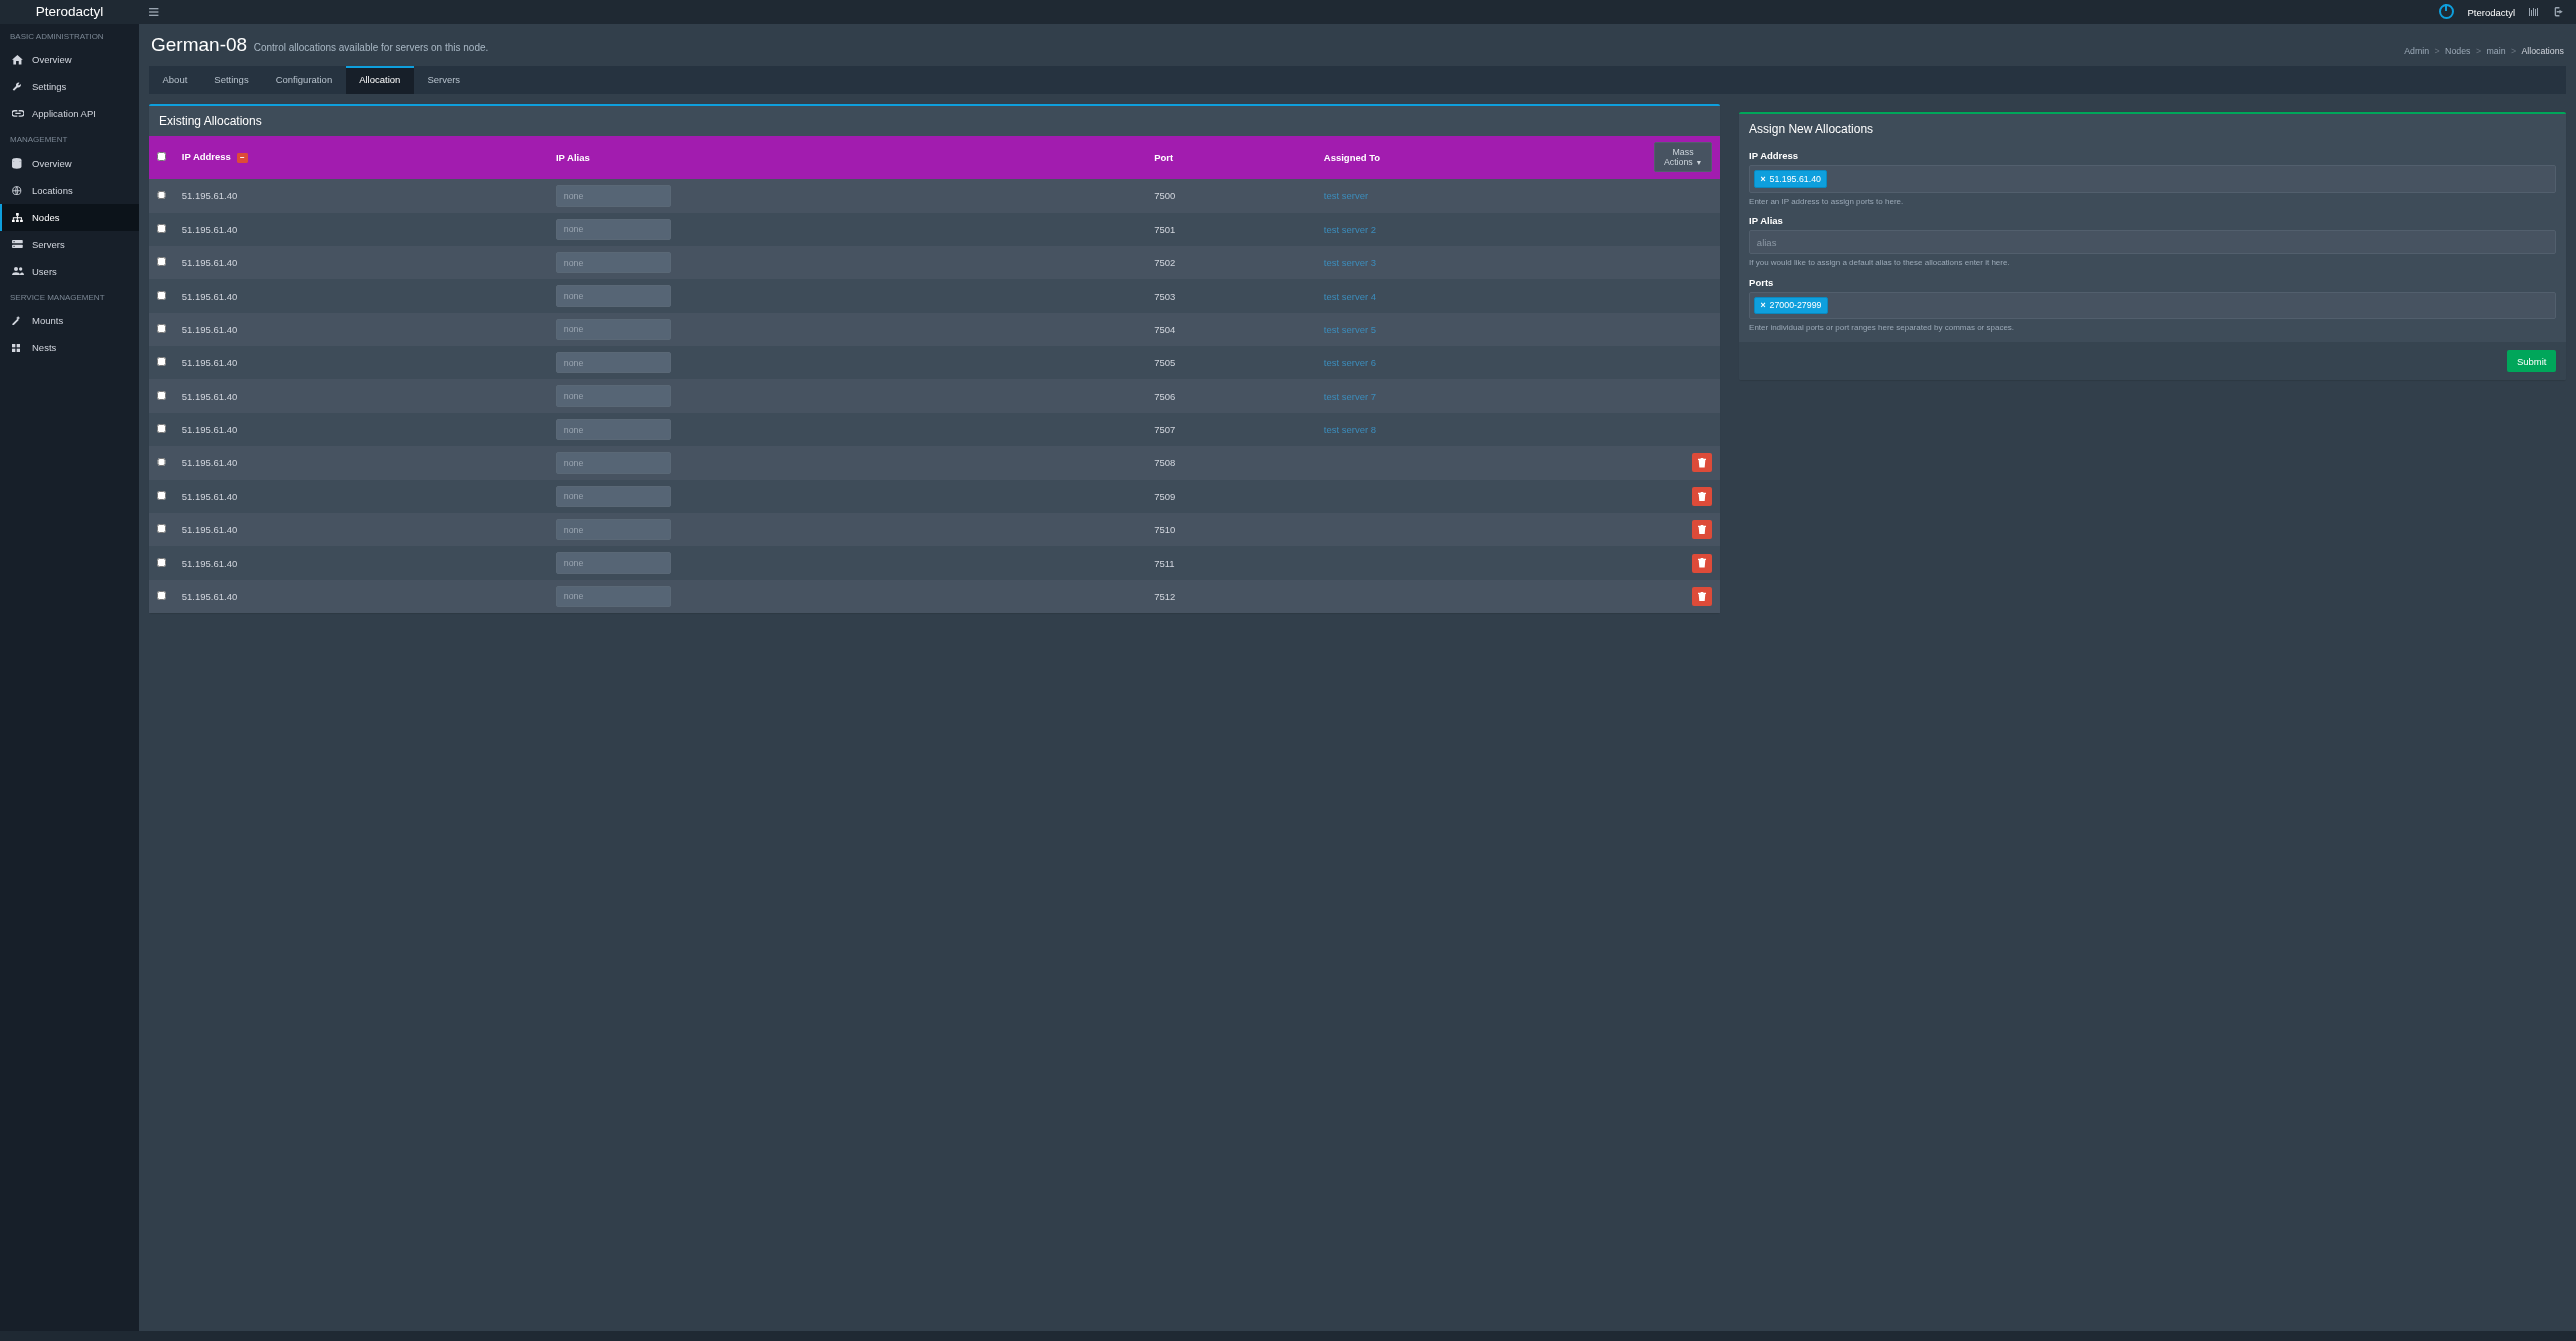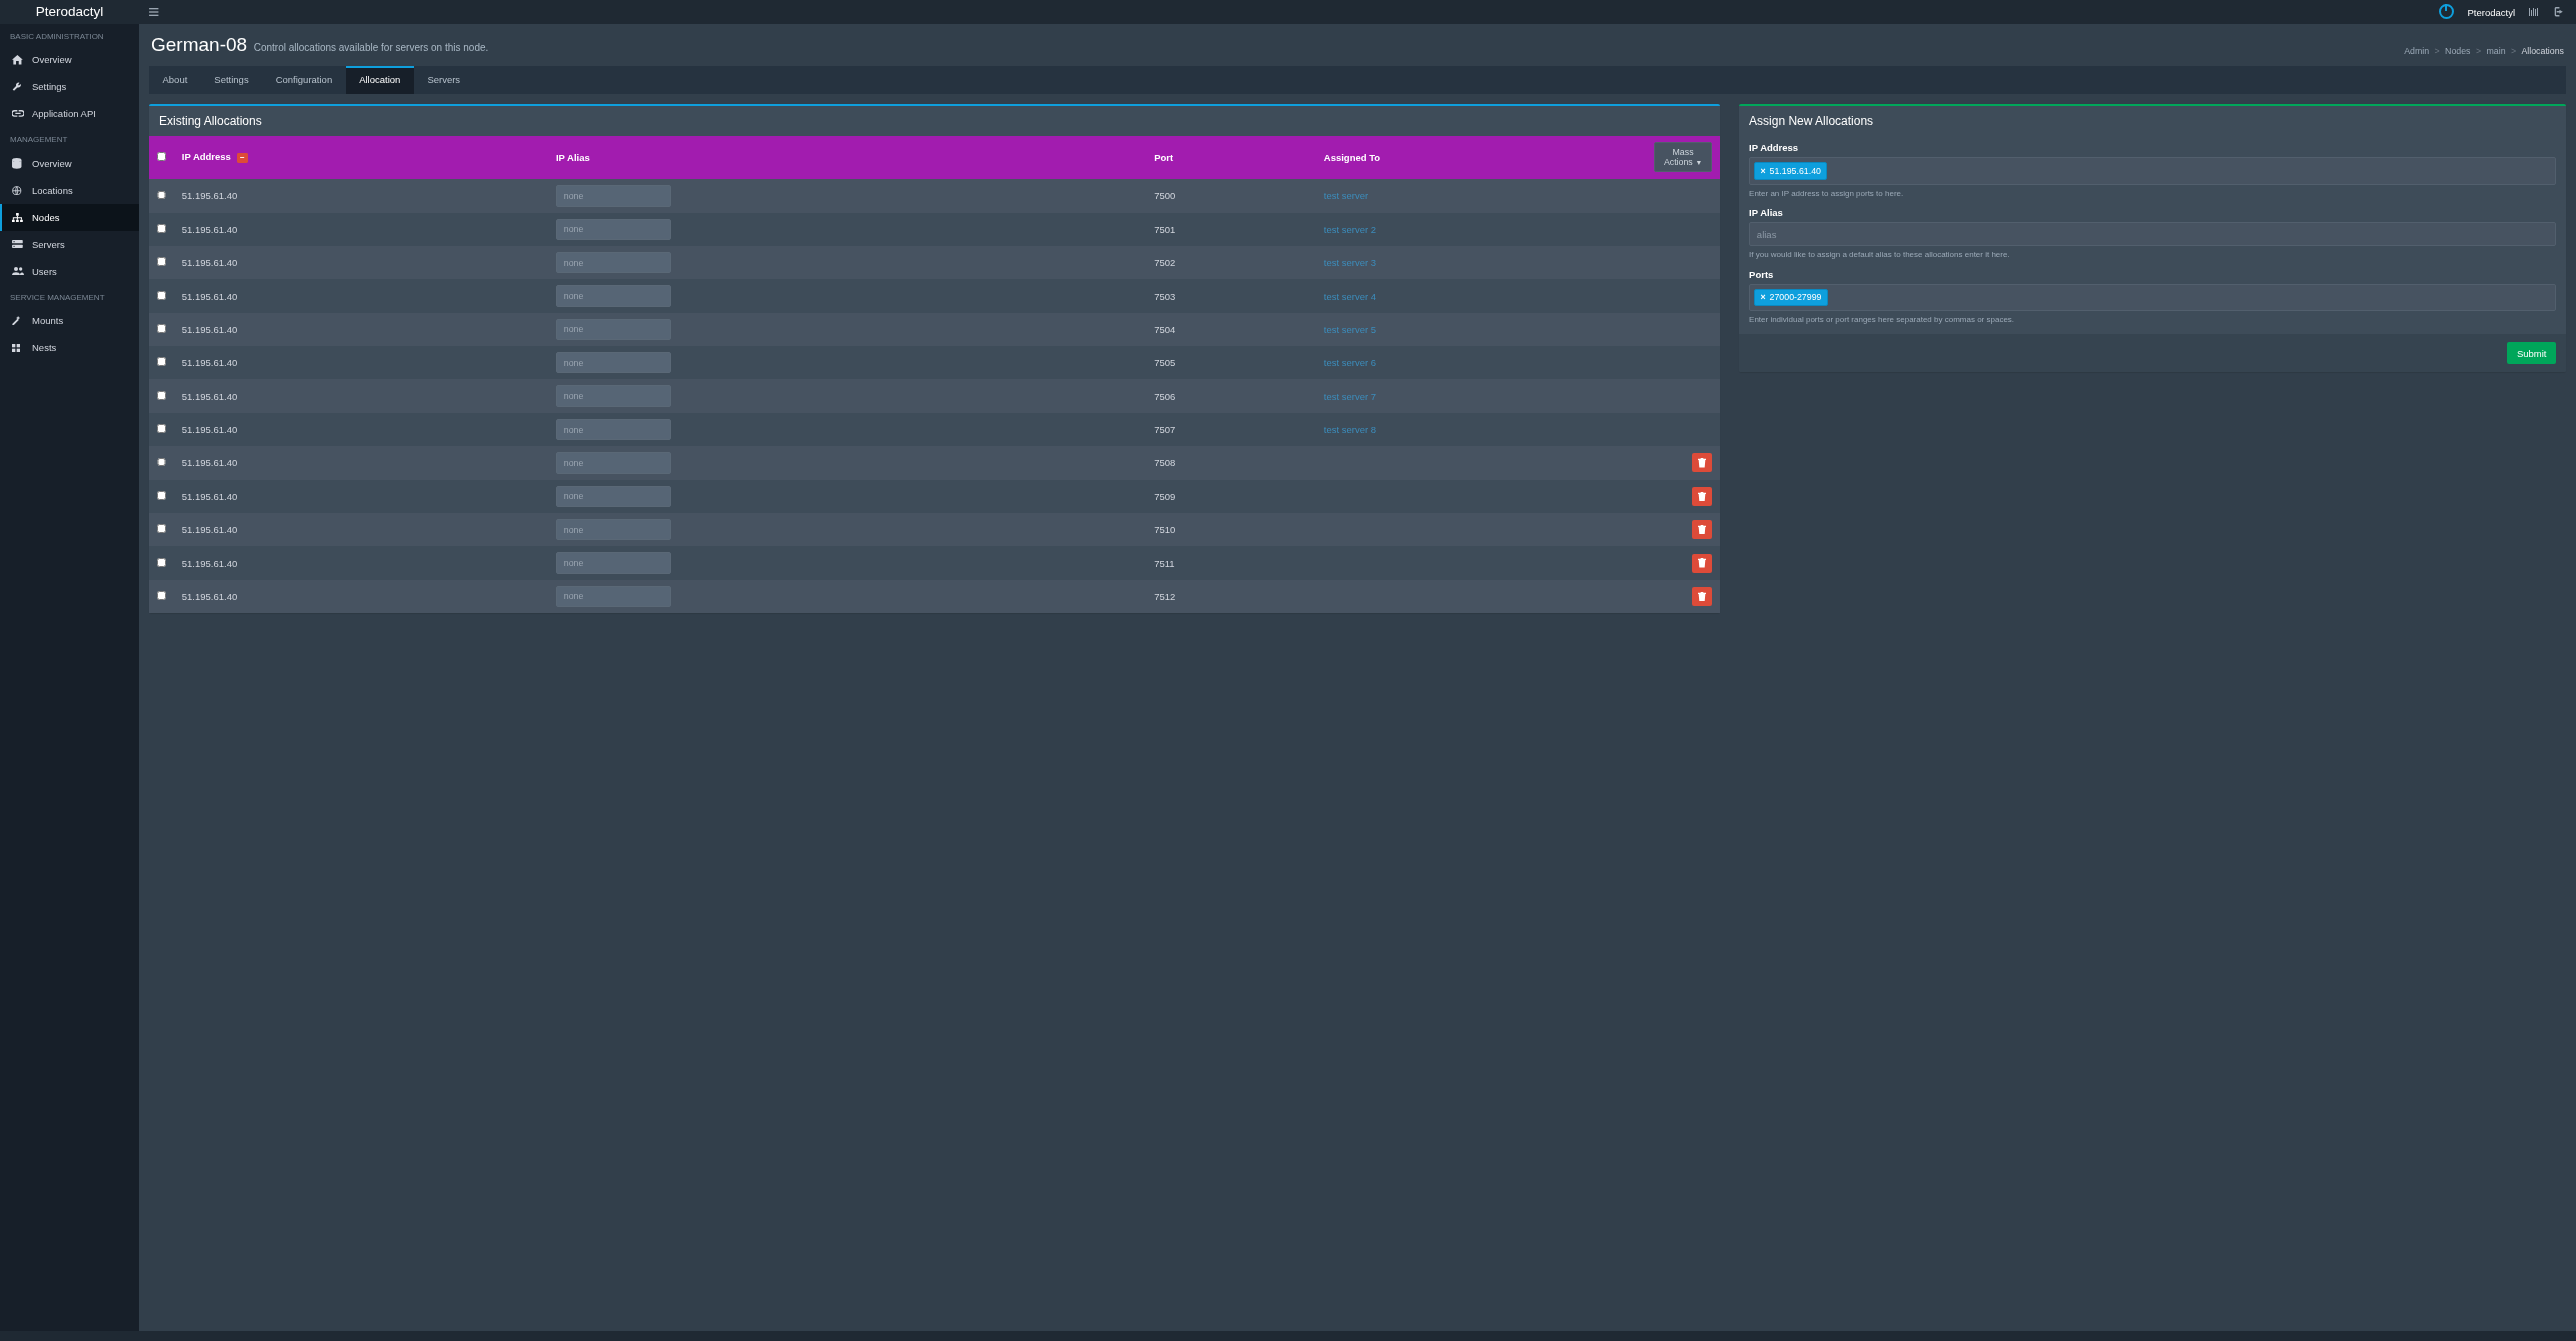--- a/index.html
+++ b/index.html
@@ -41,21 +41,21 @@
 .breadcrumb .cur { color:#d2d6de; }
 
 
 .tabs { background:#263340; display:flex; border-bottom:0; margin-bottom:9.5px; }
 .tabs a { padding:8.8px 13.5px; color:#b7c2cc; text-decoration:none; }
 .tabs a.active { background:#171f29; border-top:2px solid #0e9fdd; padding-top:6.8px; color:#fff; }
 
 
 .row { display:flex; gap:19px; align-items:flex-start; }
 .col-left { flex:0 0 65%; }
-.col-right { flex:1; }
+.col-right { flex:1;margin-top:8px; }
 
 .box { background:#3e4c59; border-top:2px solid #0e9fdd; border-radius:2px; box-shadow:0 0.7px 0.7px rgba(0,0,0,.1); }
 .box.green-top { border-top-color:#00a65a; }
 .box-header { padding:8px 10px; color:#fff; font-size:12px; font-weight:400; }
 .box-body { padding:0; }
 
 
 .tbl { width:100%; border-collapse:collapse; }
 .tbl thead th { background:#a21caf; text-align:left; padding:6.8px 8px; color:#fff; font-weight:600; font-size:9.5px; }
 .tbl tbody tr:nth-child(odd) td { background:#475361; }

